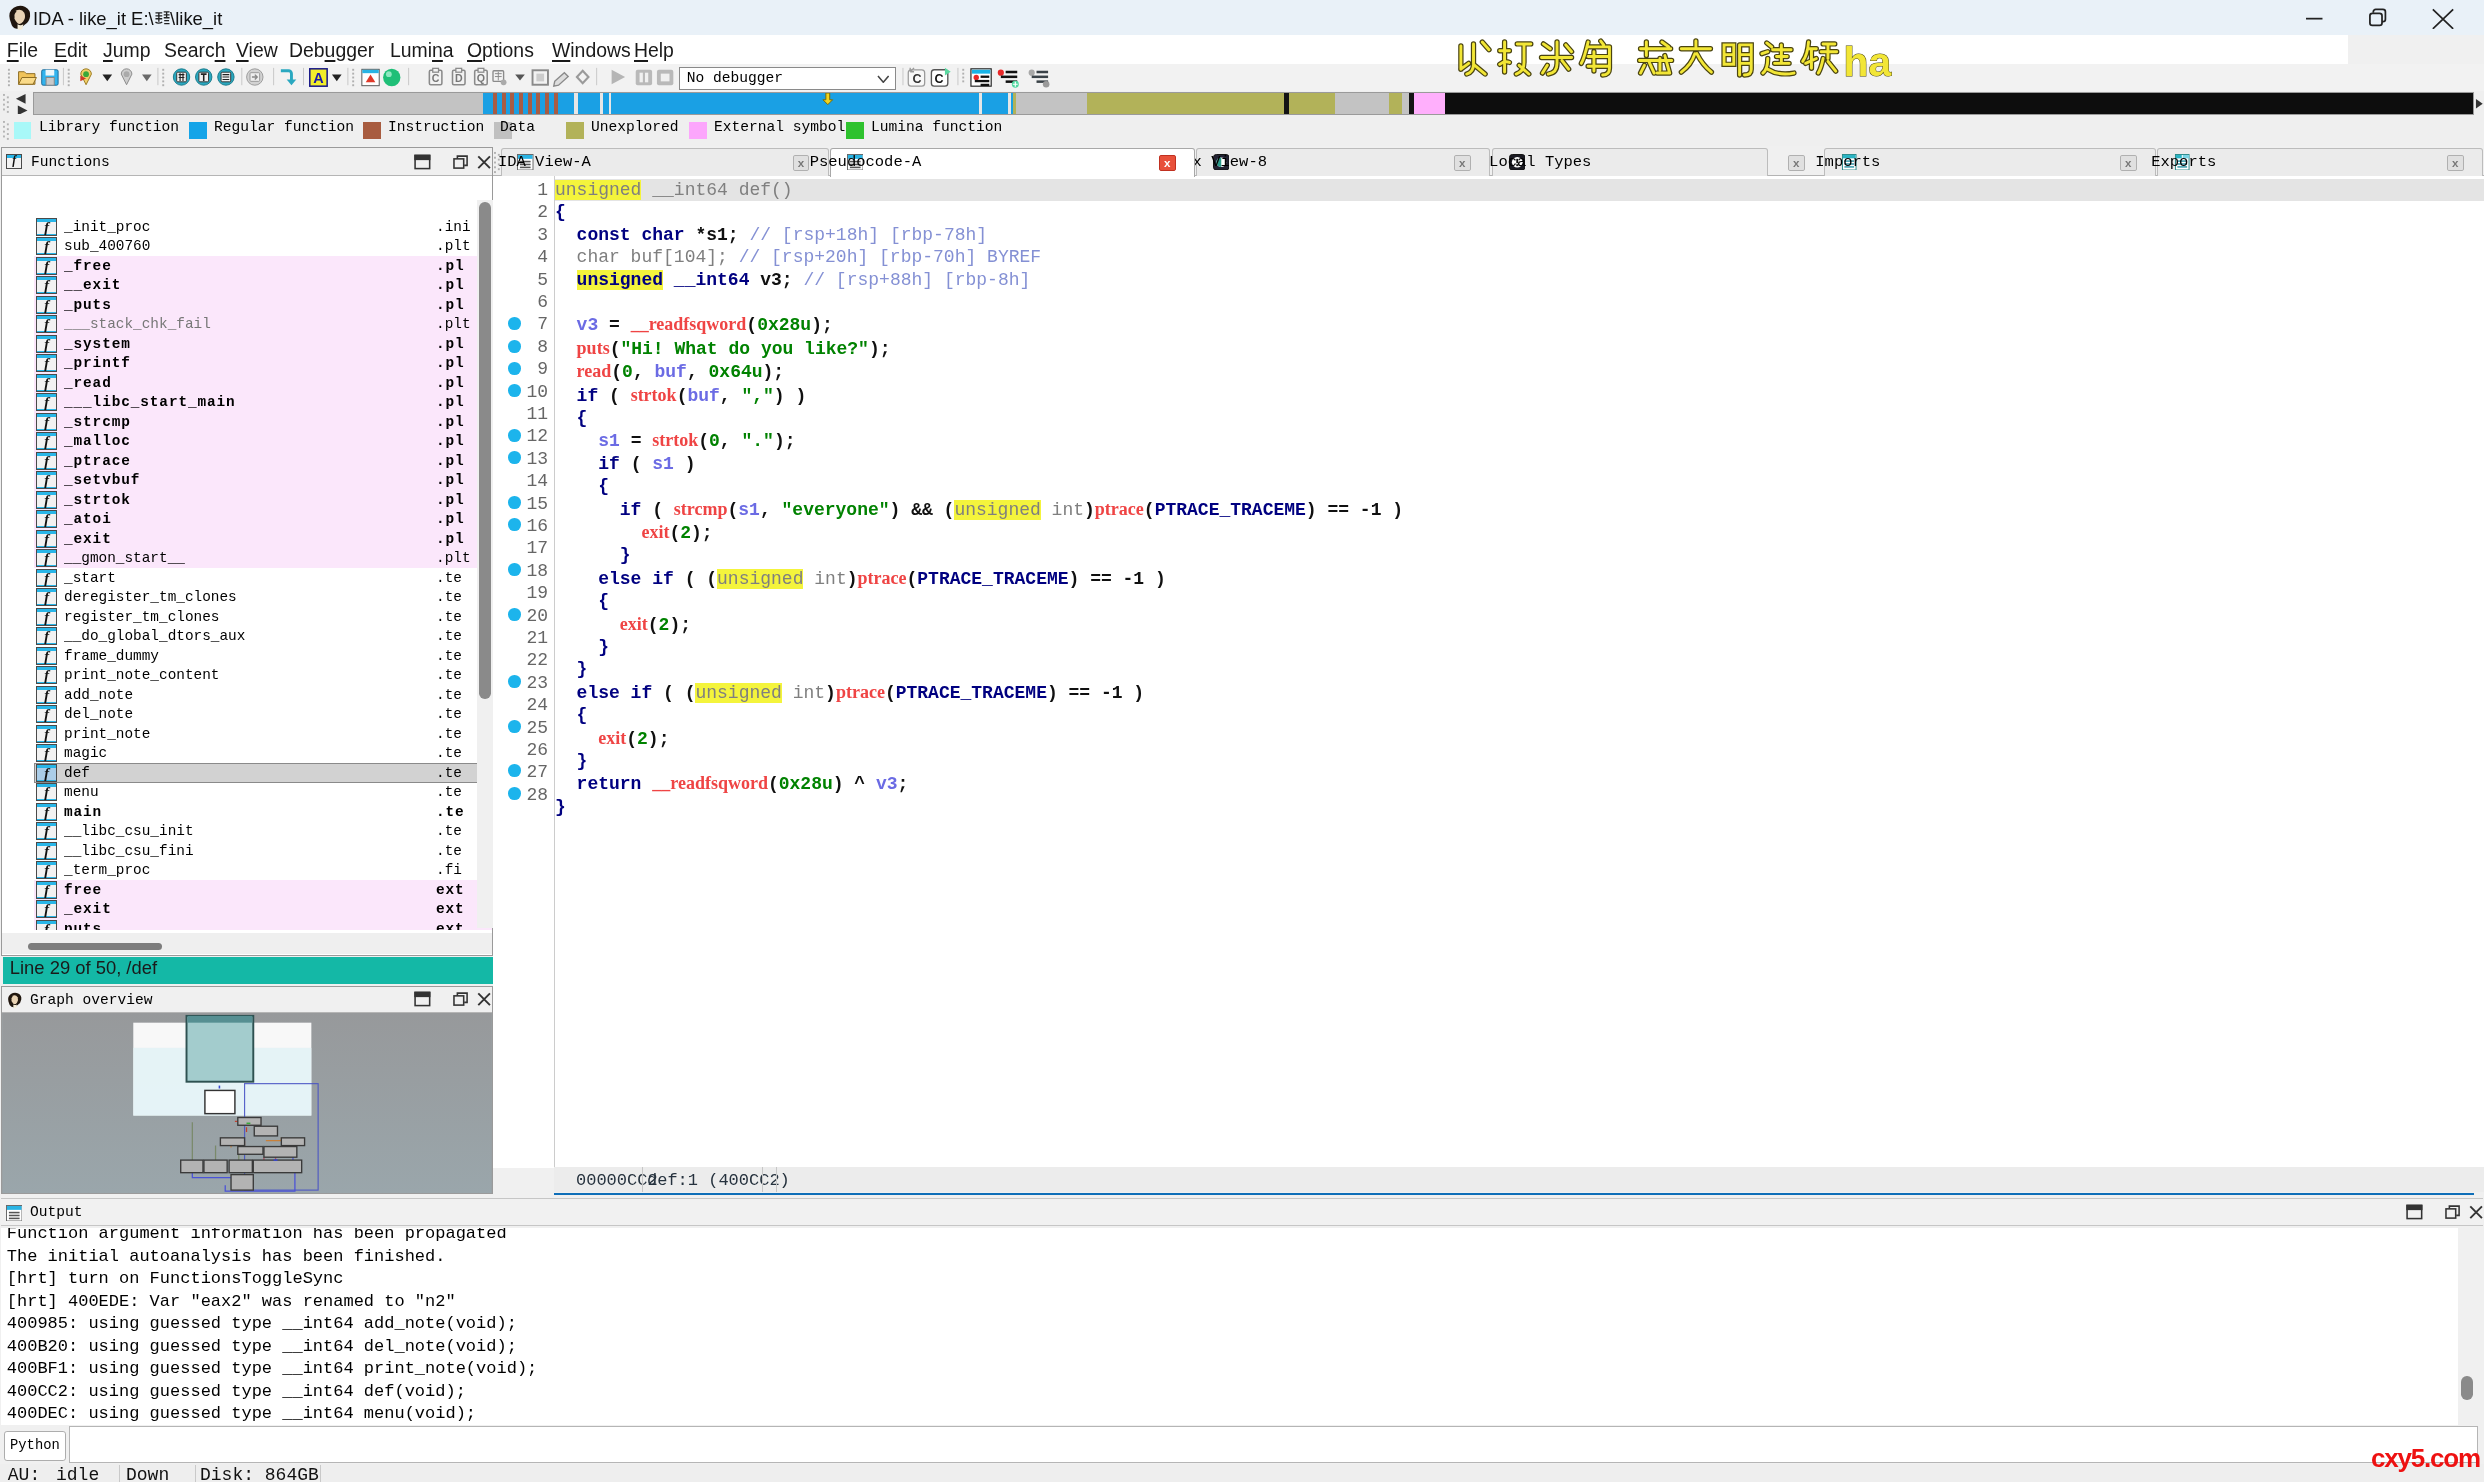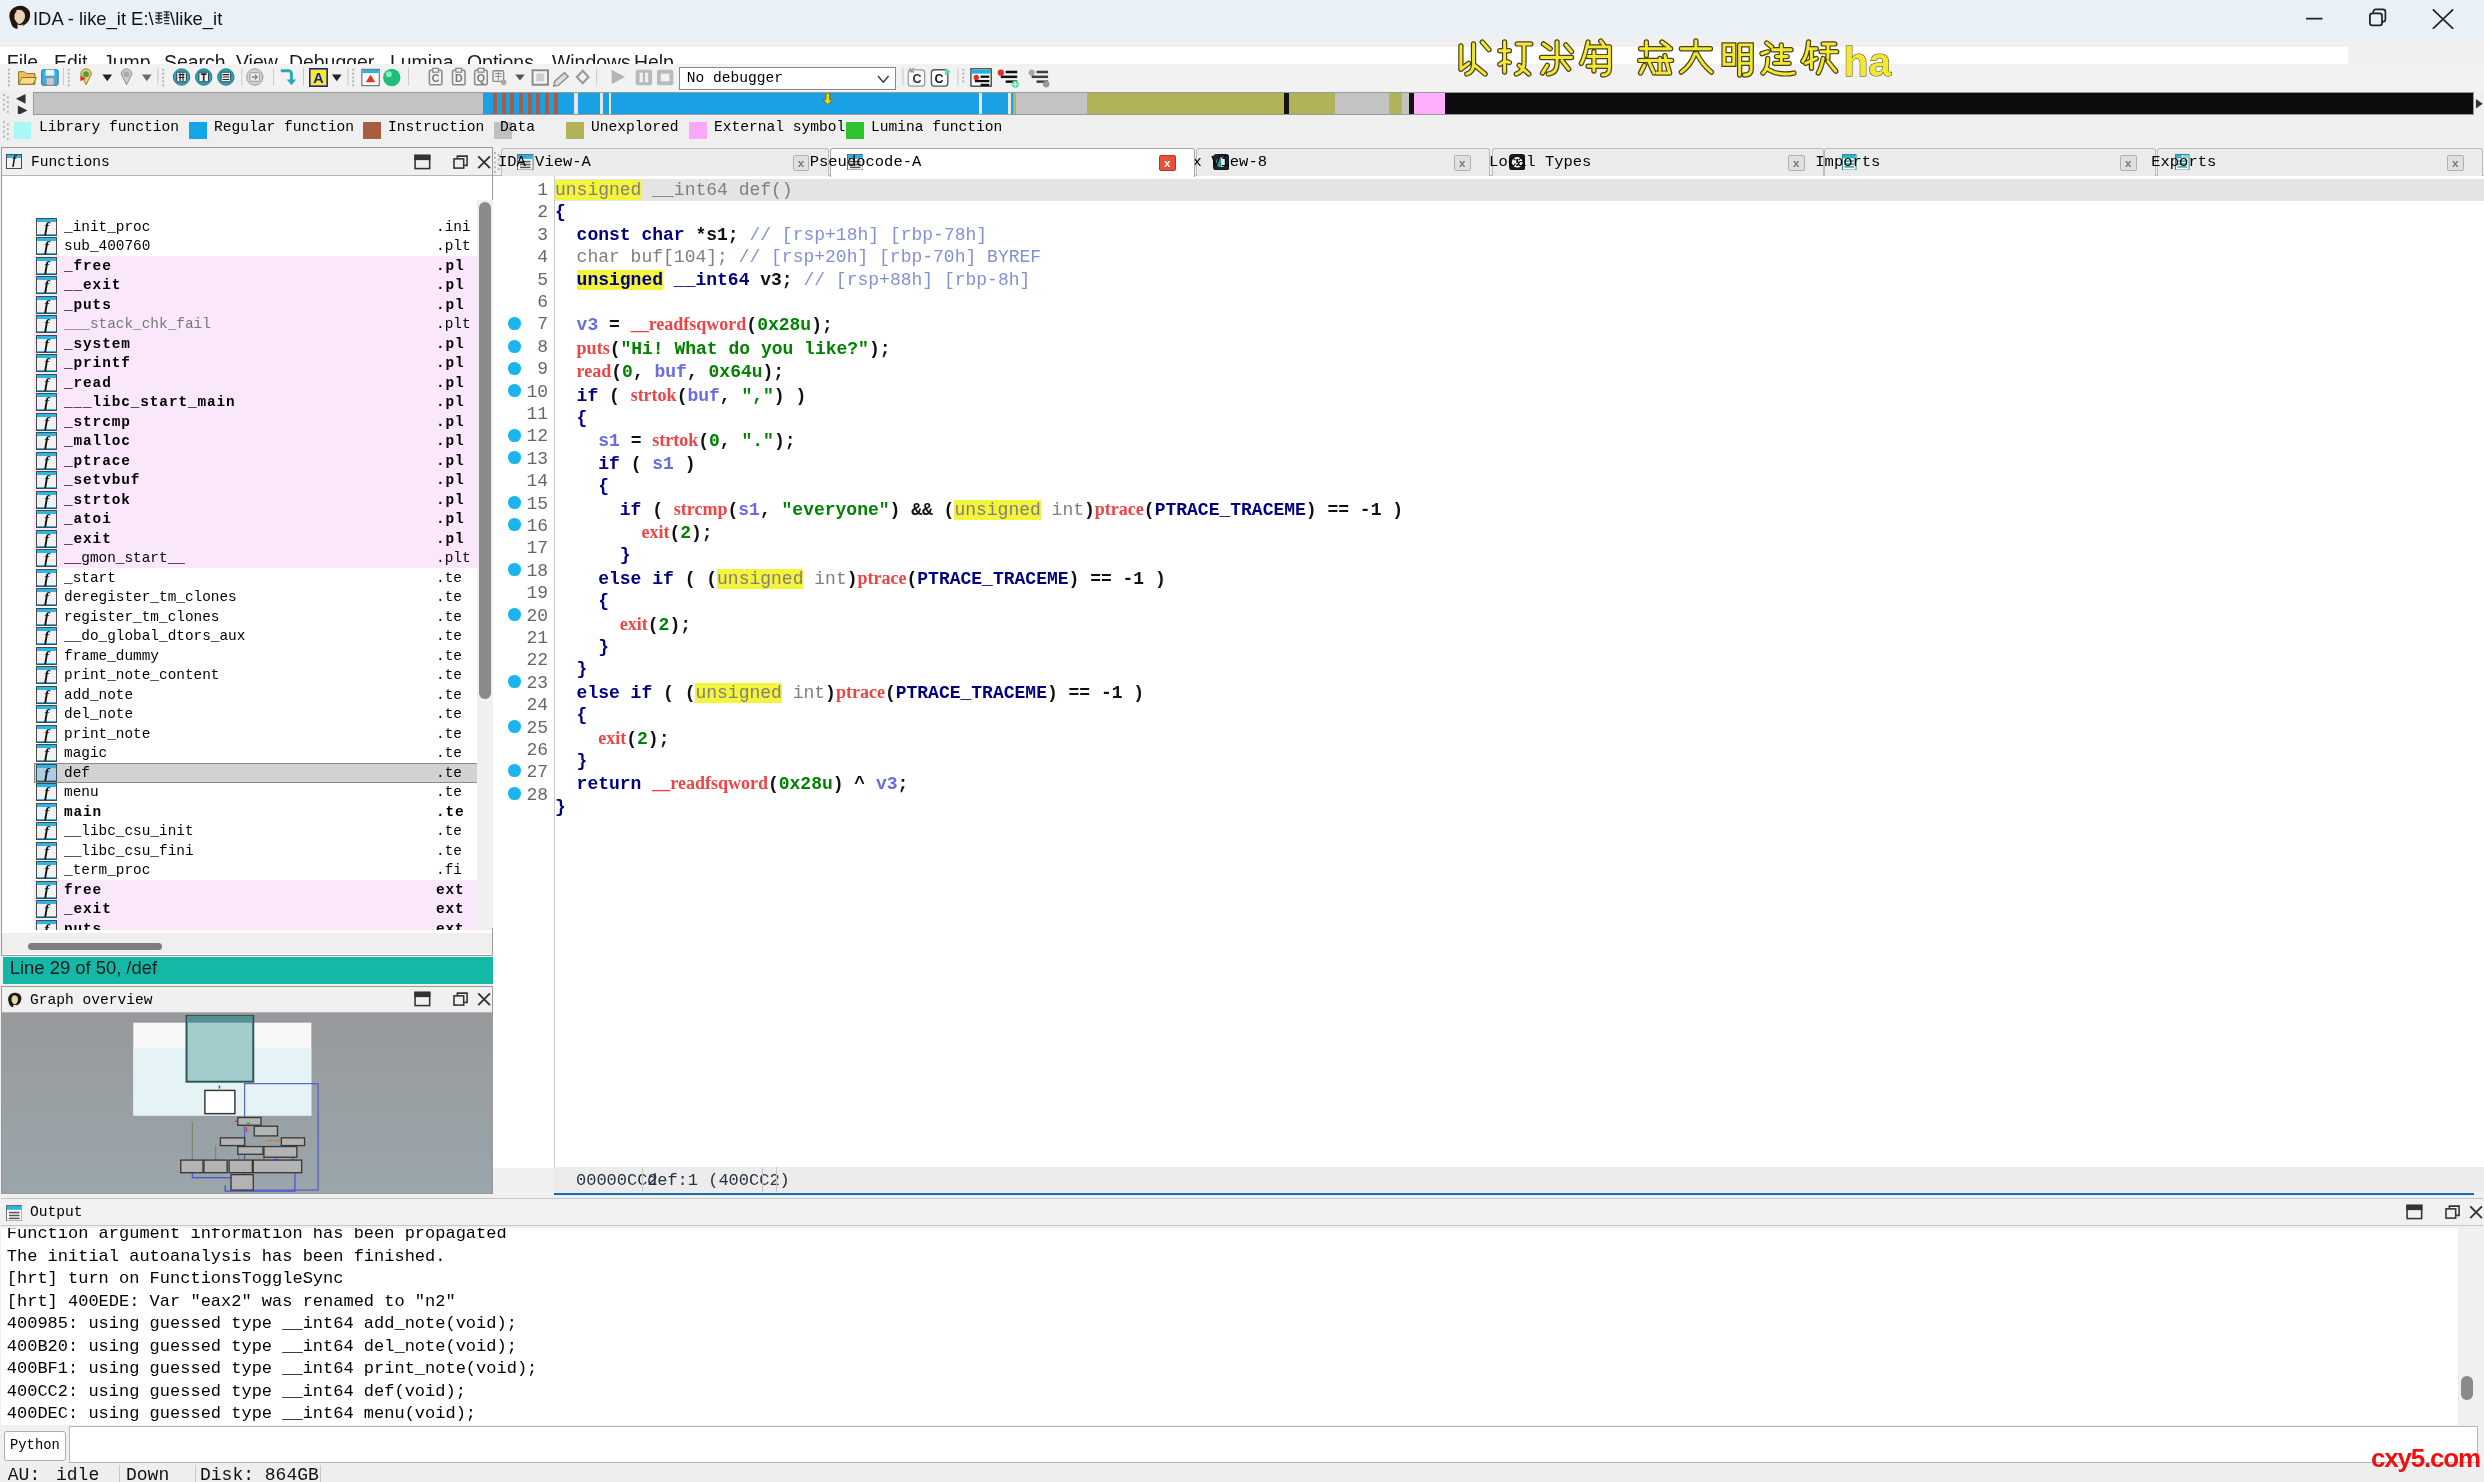--- a/index.html
+++ b/index.html
@@ -2,21 +2,21 @@
 <html><head>
 <meta charset="utf-8">
 <style>
 * { margin:0; padding:0; box-sizing:border-box; }
 html,body { width:2484px; height:1483px; overflow:hidden; background:#f0f0f0;
   font-family:"Liberation Sans", sans-serif; }
 .abs { position:absolute; }
 
 #titlebar { left:0; top:0; width:2484px; height:35px; background:#e9f1f8; }
 #titletext { left:33px; top:7.8px; font-size:18.4px; color:#111; }
-#menubar { left:0; top:47px; width:2348px; height:29px; background:#ffffff;text-align:right; }
+#menubar { left:0; top:35px; width:2348px; height:29px; background:#ffffff;text-align:right; }
 .mi { position:absolute; top:3.9px; font-size:19.4px; color:#1a1a1a; }
 .mi u { text-decoration-thickness:1.5px; text-underline-offset:2.9px; }
 #toolbar { left:0; top:64px; width:2484px; height:27px; background:#f2f2f2; }
 #bandrow { left:0; top:91px; width:2484px; height:25px; background:#efefef; }
 #band { position:absolute; left:33px; top:1px; width:2441px; height:23px; background:#c3c3c3; border:1px solid #9a9a9a; overflow:hidden; }
 .bs { position:absolute; top:0; height:23px; }
 #legend { left:0; top:116px; width:2484px; height:30px; background:#efefef; }
 .lsq { position:absolute; top:5.8px; width:17.5px; height:17.5px; }
 .llb { position:absolute; top:2.9px; font-family:"Liberation Mono",monospace; font-size:14.6px; color:#000; }
 
@@ -678,21 +678,21 @@
 </div>
 <div class="tab" style="left:703px;width:294px">
 <span style="position:absolute;left:15.5px;top:4.9px"><svg width="16.5" height="16.5" viewBox="0 0 17 17">
           <rect x="0.5" y="0.5" width="16" height="16" rx="3" fill="#223" stroke="#111"></rect>
           <circle cx="8.5" cy="8.5" r="5" fill="#fff"></circle>
           <path d="M8.5 3.5 a5 5 0 0 0 0 10 Z" fill="#2a9a8a"></path>
         </svg></span>
 <span class="tlb" style="margin-left:-23px">Hex View-8</span>
 <span class="tx" style="left:257px">x</span>
 </div>
-<div class="tab" style="left:999px;width:332px">
+<div class="tab" style="left:999px;width:276px">
 <span style="position:absolute;left:15.5px;top:4.9px"><svg width="16.5" height="16.5" viewBox="0 0 17 17">
           <rect x="0.5" y="0.5" width="16" height="16" rx="3" fill="#1a1a22" stroke="#111"></rect>
           <circle cx="8.5" cy="8.5" r="5.5" fill="#fff"></circle>
           <rect x="7.5" y="5" width="2" height="4.5" fill="#111"></rect>
           <rect x="7.5" y="10.5" width="2" height="2" fill="#111"></rect>
         </svg></span>
 <span class="tlb" style="margin-left:-3.9px">Local Types</span>
 <span class="tx" style="left:295px">x</span>
 </div>
 <div class="tab" style="left:1331px;width:332px">

